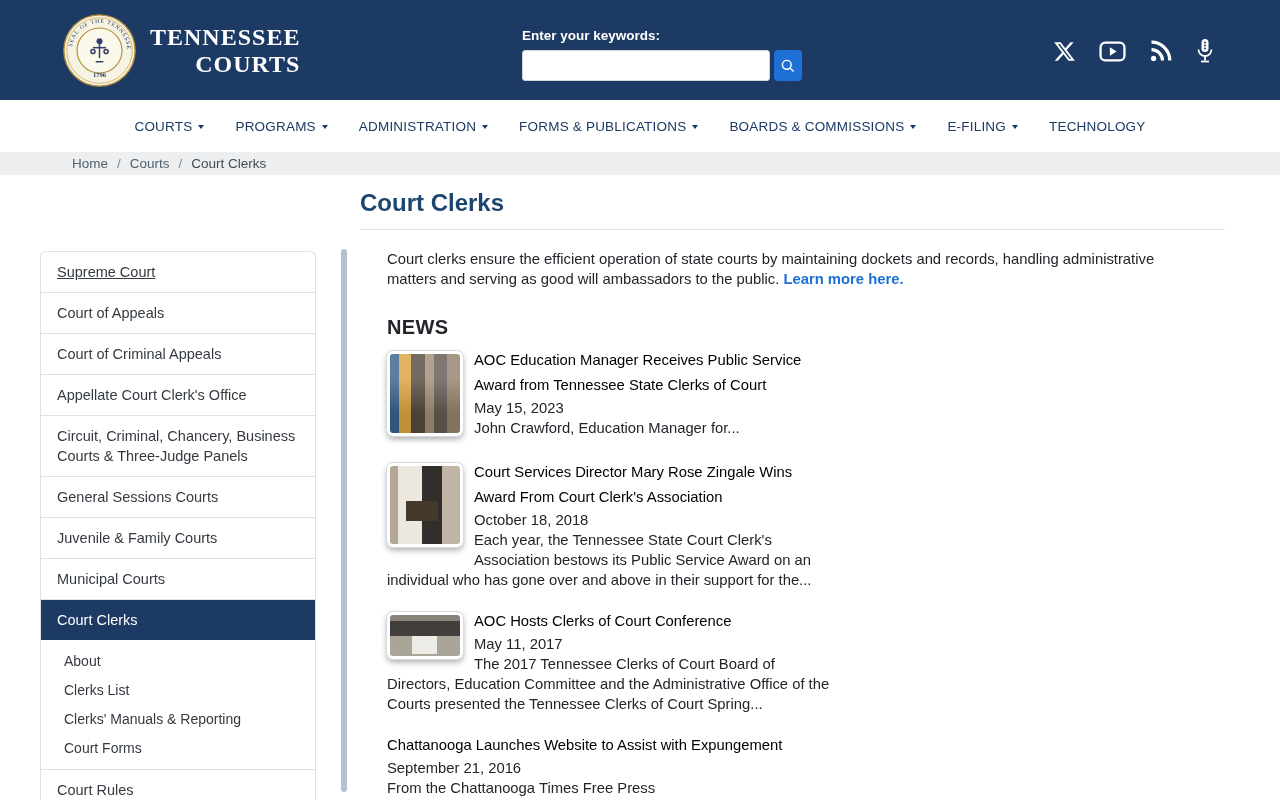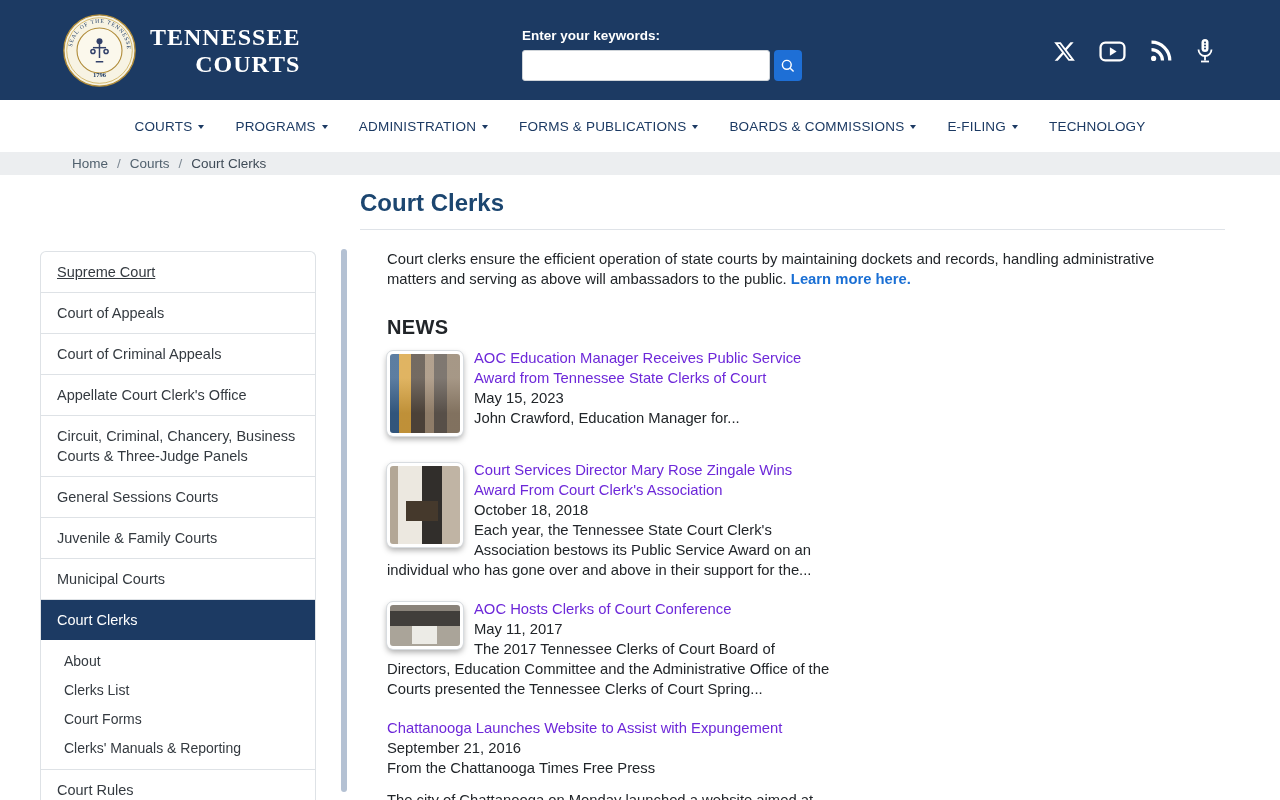--- a/index.html
+++ b/index.html
@@ -68,21 +68,21 @@
     border-radius:6px; box-shadow:0 3px 6px rgba(0,0,0,.35); cursor:pointer; }
   .t1 { width:76px; height:85px; background:
     linear-gradient(180deg, rgba(255,255,255,.18) 0 30%, rgba(0,0,0,.12) 75%),
     linear-gradient(90deg,#39618c 0 13%,#d9a440 13% 30%,#554a40 30% 50%,#a28d76 50% 63%,#635a52 63% 82%,#93816c 82%); }
   .t2 { width:76px; height:84px; background:
     linear-gradient(#45392c,#45392c) 42% 60%/46% 26% no-repeat,
     linear-gradient(90deg,#b3a796 0 12%,#ece8e0 12% 46%,#312e2b 46% 74%,#c0b4a4 74%); }
   .t3 { width:76px; height:47px; background:
     linear-gradient(#ecebe6,#ecebe6) 50% 92%/36% 45% no-repeat,
     linear-gradient(180deg,#8a837a 0 14%,#413e3b 14% 52%,#aaa499 52%); }
-  .news-title { display:block; color:#6d28d9; font-size:14.8px; line-height:20px;
+  .news-title { display:block; color:#000000; font-size:14.8px; line-height:25px;
     text-decoration:none; cursor:pointer; }
   .news-date, .news-snippet, .news-extra { font-size:14.8px; line-height:20px; color:#212529; }
   .news-extra { margin-top:12px; }
 </style>
 </head>
 <body>
 
 <header class="site-header">
   <div class="logo-wrap">
     <svg class="seal" viewBox="0 0 80 80">
@@ -203,34 +203,34 @@
     <div class="side-item">Court of Criminal Appeals</div>
     <div class="side-item">Appellate Court Clerk's Office</div>
     <div class="side-item">Circuit, Criminal, Chancery, Business Courts &amp; Three-Judge Panels</div>
     <div class="side-item">General Sessions Courts</div>
     <div class="side-item">Juvenile &amp; Family Courts</div>
     <div class="side-item">Municipal Courts</div>
     <div class="side-item active">Court Clerks</div>
     <div class="side-sub">
       <div class="side-subitem">About</div>
       <div class="side-subitem">Clerks List</div>
+      <div class="side-subitem">Clerks' Manuals &amp; Reporting</div>
       <div class="side-subitem">Court Forms</div>
-      <div class="side-subitem">Clerks' Manuals &amp; Reporting</div>
     </div>
     <div class="side-item rules">Court Rules</div>
   </aside>
 
   <div class="side-rail"></div>
 
   <div class="main-col">
     <h1 class="page-title">Court Clerks</h1>
     <hr class="title-rule">
 
     <p class="intro">
-      <span>Court clerks ensure the efficient operation of state courts by maintaining dockets and records, handling administrative matters and serving as above will ambassadors to the public.</span>
+      <span>Court clerks ensure the efficient operation of state courts by maintaining dockets and records, handling administrative matters and serving as good will ambassadors to the public.</span>
       <a>Learn more here.</a>
     </p>
 
     <div class="news-wrap">
       <div class="news-heading">NEWS</div>
 
       <div class="news-item">
         <div class="thumb t1"></div>
         <a class="news-title">AOC Education Manager Receives Public Service Award from Tennessee State Clerks of Court</a>
         <div class="news-date">May 15, 2023</div>

